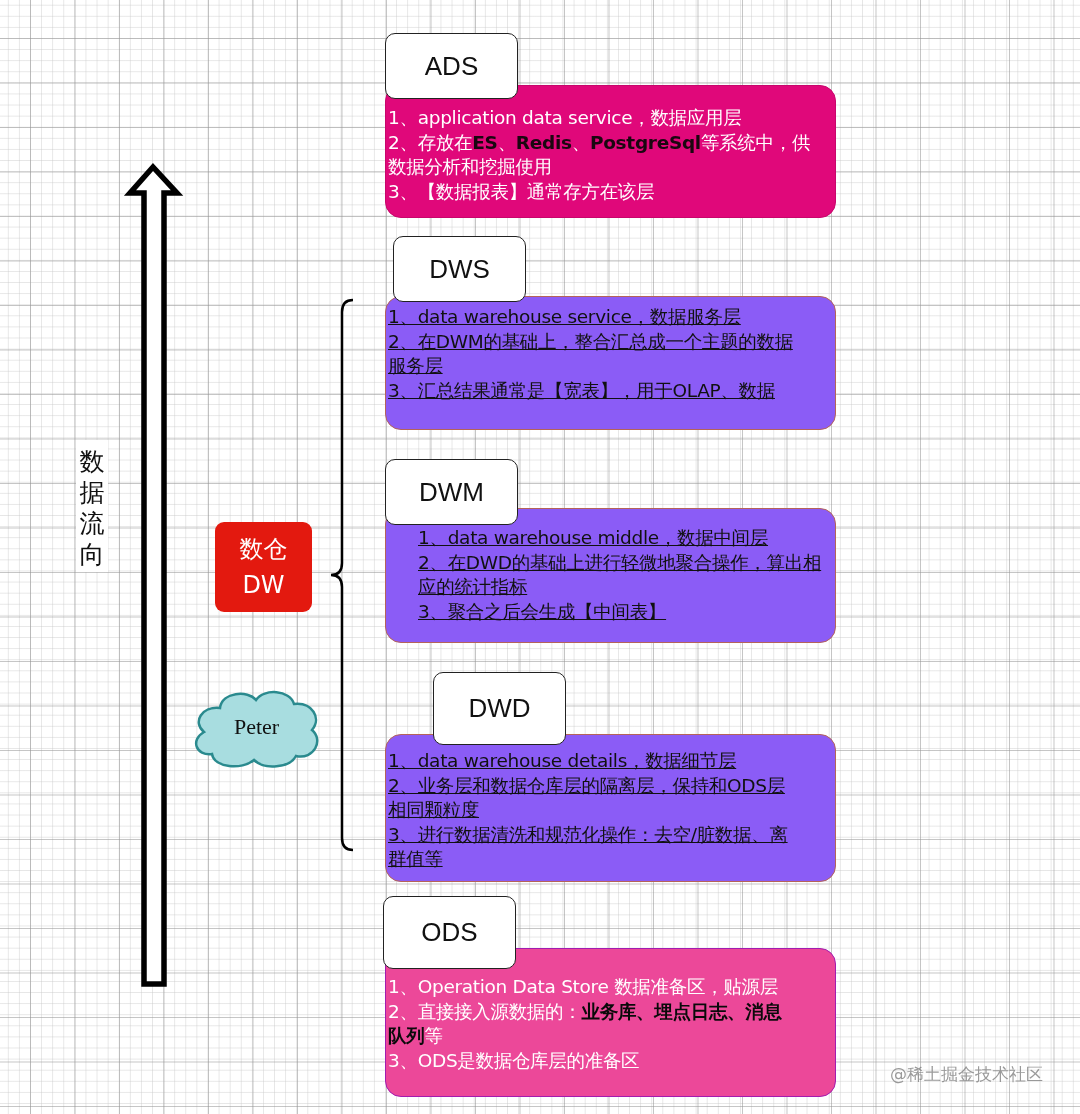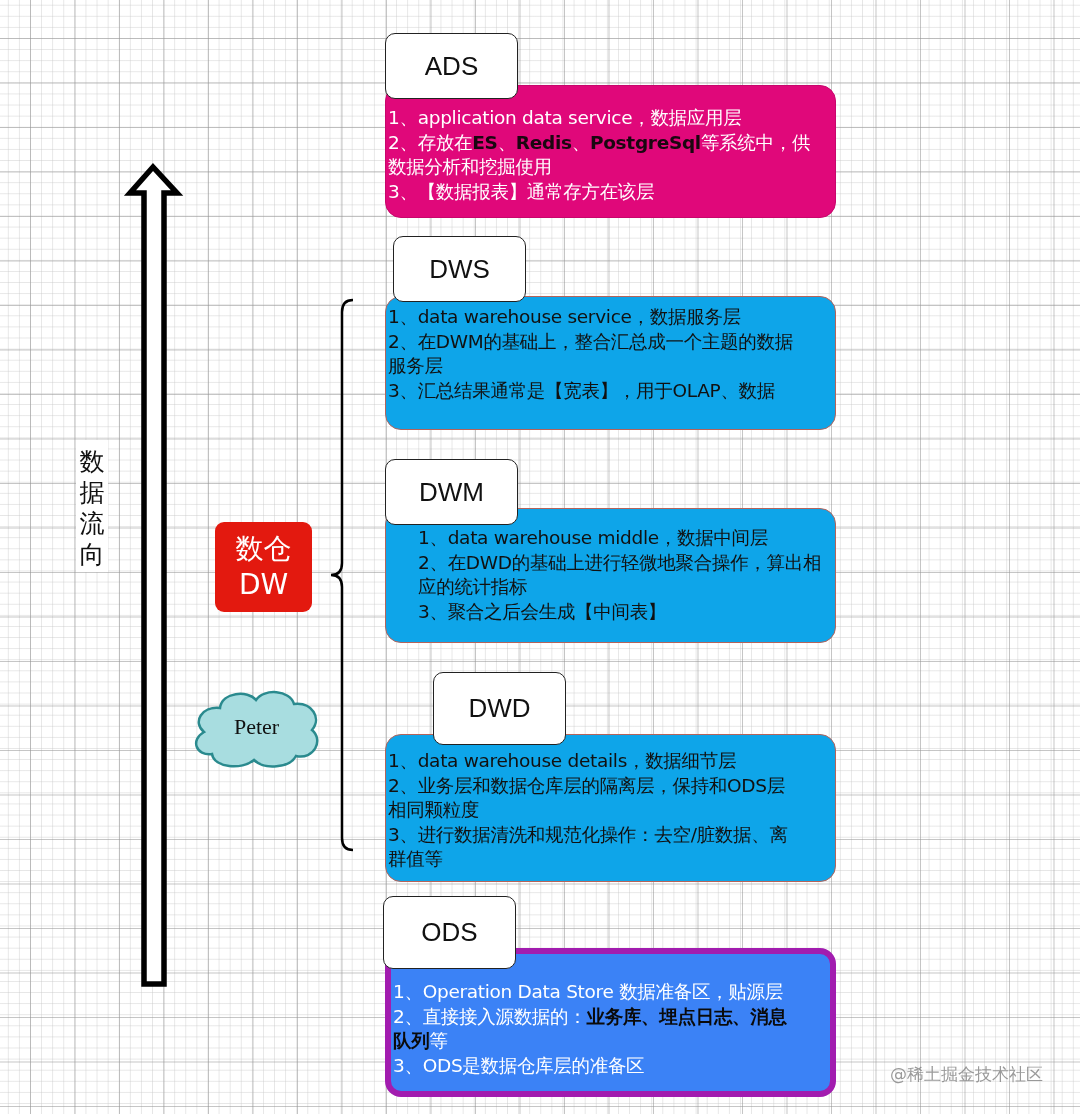--- a/index.html
+++ b/index.html
@@ -24,34 +24,34 @@
   }
   .desc-box {
     position: absolute; left: 385px; width: 451px;
     border-radius: 16px; box-sizing: border-box;
     padding: 20px 0 0 2px; font-size: 18.5px; line-height: 24.5px;
     z-index: 2; font-family: "DejaVu Sans", "Liberation Sans", sans-serif;
     letter-spacing: -0.3px;
   }
   .desc-box .line { display: block; white-space: pre-wrap; }
   .magenta { background: #e0087a; color: #ffffff; border: 1px solid #c8066c; }
-  .pink { background: #0ea5e9; color: #111; border: 1.5px solid #b5635a; }
-  .blue { background: #3b82f6; color: #ffffff; border: 6px solid #a21caf; }
+  .pink { background: #8b5cf6; color: #111; border: 1.5px solid #b5635a; text-decoration: underline; }
+  .blue { background: #ec4899; color: #ffffff; border: 1px solid #a21caf; }
   .strong-dark { color: #1a0710; font-weight: bold; }
   .strong-black { color: #0a0a0a; font-weight: bold; }
   .vtext {
     position: absolute; left: 76px; top: 440px; width: 32px; height: 132px;
     background: #ffffff; font-size: 25px; line-height: 31px; color: #111;
     text-align: center; font-family: "DejaVu Sans", sans-serif;
   }
   .dw-box {
     position: absolute; left: 215px; top: 522px; width: 97px; height: 90px;
     background: #e3190f; border-radius: 9px; color: #fff;
     display: flex; flex-direction: column; align-items: center; justify-content: center;
-    font-size: 28px; line-height: 36px; font-family: "DejaVu Sans", sans-serif;
+    font-size: 24px; line-height: 36px; font-family: "DejaVu Sans", sans-serif;
   }
   .cloud-text {
     position: absolute; left: 195px; top: 692px; width: 123px; height: 70px;
     display: flex; align-items: center; justify-content: center;
     font-size: 22px; color: #111; z-index: 2; font-family: Liberation Serif, serif;
   }
   .watermark {
     position: absolute; left: 890px; top: 1063px; font-size: 17px;
     color: rgba(120,120,120,0.75); font-family: "DejaVu Sans", sans-serif;
   }

